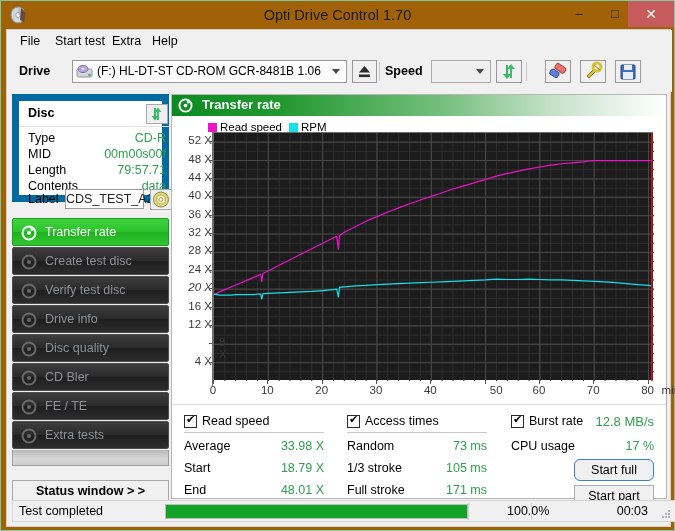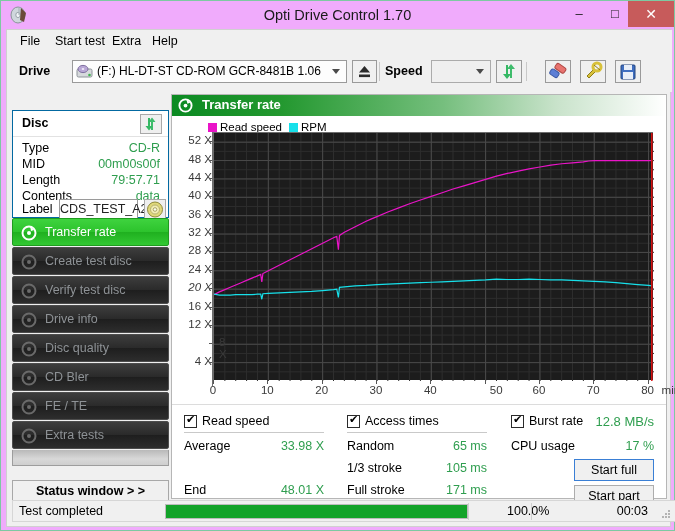--- a/index.html
+++ b/index.html
@@ -8,21 +8,21 @@
     width: 675px; height: 531px;
     font-family: "Liberation Sans", sans-serif;
     overflow: hidden;
   }
   body { background: #86d6ac; }
 
   
   #window {
     position: absolute; left: 0; top: 0;
     width: 675px; height: 531px;
-    background: #f0abfc;
+    background: #a16207;
     border: 1px solid #7ec9a2;
   }
   #titlebar {
     position: absolute; left: 0; top: 0; width: 673px; height: 28px;
   }
   #title-icon {
     position: absolute; left: 8px; top: 4px; width: 20px; height: 20px;
   }
   #title-text {
     position: absolute; left: 0; top: 0; width: 673px; height: 28px;
@@ -104,22 +104,22 @@
   #refresh-btn { left: 489px; }
   #erase-btn   { left: 538px; }
   #tools-btn   { left: 573px; }
   #save-btn    { left: 608px; }
 
   
   #leftcol {
     position: absolute; left: 5px; top: 64px; width: 157px; height: 405px;
   }
   #disc-panel {
-    position: absolute; left: 0; top: 16px; width: 157px; height: 108px;
-    background: #ffffff; border: 1px solid #0369a1;
+    position: absolute; left: 0; top: 0; width: 157px; height: 108px;
+    background: #ffffff; border: 7px solid #0369a1;
   }
   #disc-head {
     position: absolute; left: 0; top: 0; width: 155px; height: 26px;
     border-bottom: 1px solid #e2e2e2;
   }
   #disc-head-label {
     position: absolute; left: 9px; top: 5px; font-size: 12.5px;
     font-weight: bold; color: #000;
   }
   #disc-refresh {
@@ -646,54 +646,58 @@
 
         <div class="cbrow" style="left:12px; top:9px; width:150px;">
           <span class="cbox"></span>
           <span class="cblbl">Read speed</span>
         </div>
         <div class="hrule" style="left:12px; top:27px; width:140px;"></div>
         <div class="srow" style="left:12px; top:34px; width:140px;">
           <span class="skey">Average</span>
           <span class="sval">33.98 X</span>
         </div>
+        <div class="srow" style="left:12px; top:56px; width:140px;">
+          <span class="skey">Start</span>
+          <span class="sval">18.79 X</span>
+        </div>
         <div class="srow" style="left:12px; top:78px; width:140px;">
           <span class="skey">End</span>
           <span class="sval">48.01 X</span>
         </div>
 
         <div class="cbrow" style="left:175px; top:9px; width:150px;">
           <span class="cbox"></span>
           <span class="cblbl">Access times</span>
         </div>
         <div class="hrule" style="left:175px; top:27px; width:140px;"></div>
         <div class="srow" style="left:175px; top:34px; width:140px;">
           <span class="skey">Random</span>
-          <span class="sval">65 ms</span>
+          <span class="sval">73 ms</span>
         </div>
         <div class="srow" style="left:175px; top:56px; width:140px;">
           <span class="skey">1/3 stroke</span>
           <span class="sval">105 ms</span>
         </div>
         <div class="srow" style="left:175px; top:78px; width:140px;">
           <span class="skey">Full stroke</span>
           <span class="sval">171 ms</span>
         </div>
 
         <div class="cbrow" style="left:339px; top:9px; width:100px;">
           <span class="cbox"></span>
           <span class="cblbl">Burst rate</span>
         </div>
         <div style="position:absolute; right:12px; top:9px; font-size:13px; color:#2f9e4f;">12.8 MB/s</div>
         <div class="srow" style="left:339px; top:34px; width:143px;">
           <span class="skey">CPU usage</span>
           <span class="sval">17 %</span>
         </div>
 
-        <div class="startbtn" id="start-full-btn" style="right:12px; top:54px;">Start full</div>
+        <div class="startbtn" id="start-full-btn" style="right:12px; top:54px;border-radius:6px;">Start full</div>
         <div class="startbtn" id="start-part-btn" style="right:12px; top:80px;">Start part</div>
       </div>
     </div>
 
     <div id="statusbar">
       <div id="status-text">Test completed</div>
       <div id="prog-outer">
         <div id="prog-inner" style="width: 100%;"></div>
       </div>
       <div id="status-sep1"></div>

